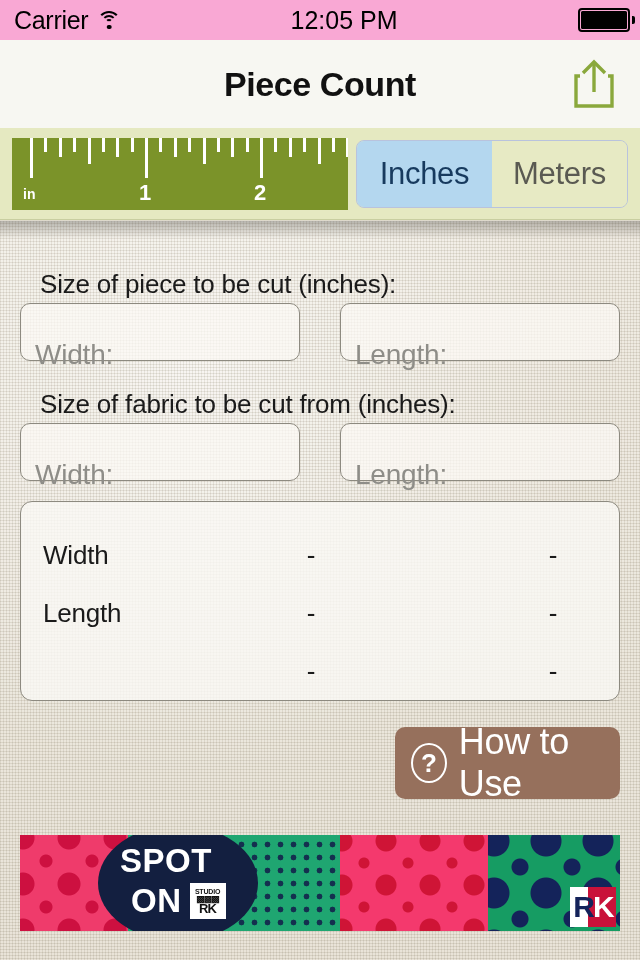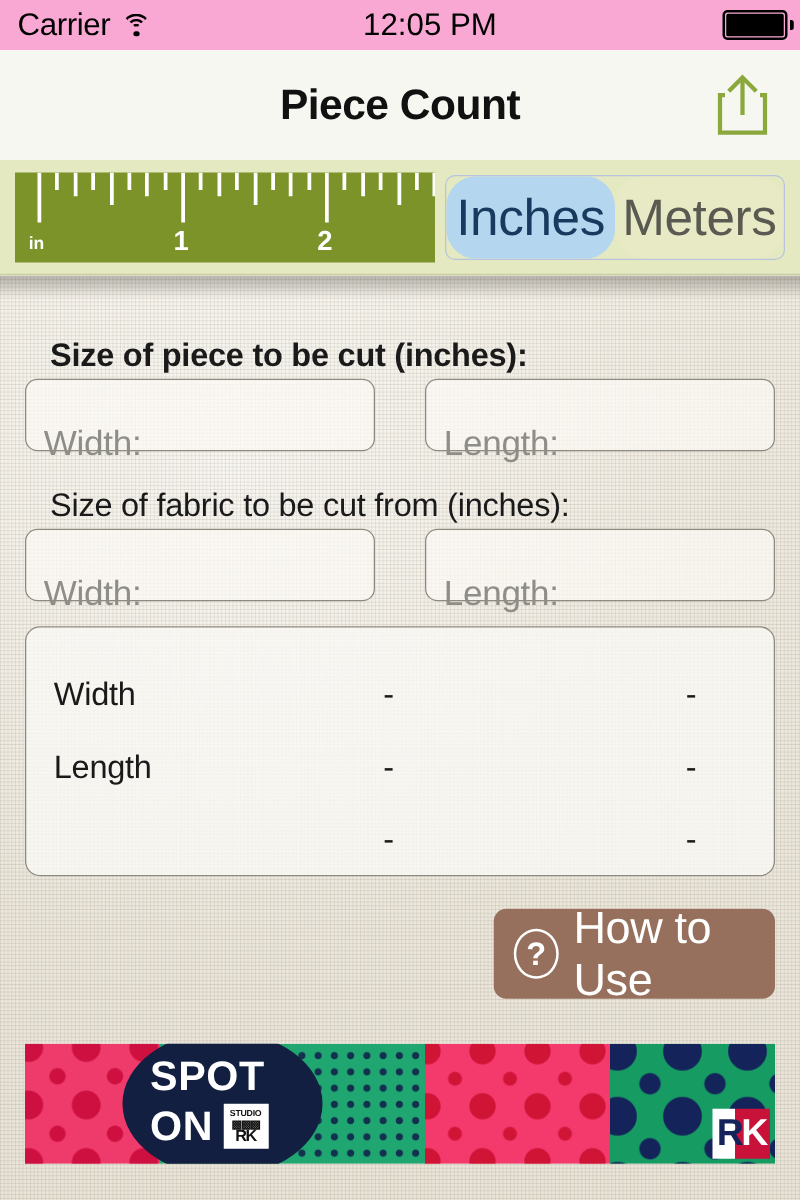--- a/index.html
+++ b/index.html
@@ -72,21 +72,21 @@
   #ruler .unit-abbr{ position:absolute; left:11px; bottom:8px; font-size:14px; color:#fff; font-weight:bold; }
   .ruler-num{ position:absolute; bottom:4px; font-size:22px; font-weight:bold; color:#fff; transform:translateX(-50%); }
 
   #segmented{
     position:absolute; right:12px; top:12px; width:272px; height:68px;
     border:1px solid #b9c3dd; border-radius:8px; overflow:hidden; display:flex;
     background:#e5e9c1;
   }
   .seg{
     flex:1; display:flex; align-items:center; justify-content:center;
-    font-size:41px; cursor:pointer; letter-spacing:-0.3px;border-radius:24px;
+    font-size:31px; cursor:pointer; letter-spacing:-0.3px;
   }
   .seg.active{ background:#b4d7ef; color:#173a5e; }
   .seg.inactive{ background:#e7eac4; color:#5a5a52; }
 
   
   #content{
     position:absolute; top:221px; left:0; width:640px; height:739px;
     background-color:#e6e1d4;
     background-image:
       repeating-linear-gradient(0deg, rgba(120,108,86,0.13) 0 1px, rgba(255,255,255,0.10) 1px 3px),
@@ -169,21 +169,21 @@
 
   #ad-oval{
     position:absolute; left:78px; top:-10px; width:160px; height:116px;
     background:#131f40; border-radius:50%; z-index:3;
   }
   #ad-logo-text{
     position:absolute; left:100px; top:6px; width:130px; height:84px; z-index:4;
     color:#fff; font-weight:bold; font-size:33px; line-height:40px; letter-spacing:0.5px;
   }
   #ad-spot{ display:block; }
-  #ad-on-row{ display:flex; align-items:center; gap:8px; }
+  #ad-on-row{ display:flex; align-items:center; gap:8px;margin-left:11px; }
   #studio-rk{
     width:36px; height:36px; background:#fff; z-index:5;
     display:flex; flex-direction:column; align-items:center; justify-content:center;
   }
   #studio-rk .sr-top{ font-size:7px; color:#111; font-weight:bold; line-height:7px; letter-spacing:-0.2px; }
   #studio-rk .sr-mid{ font-size:9px; color:#111; line-height:8px; letter-spacing:-1px; }
   #studio-rk .sr-bot{ font-size:13px; color:#111; font-weight:bold; line-height:12px; letter-spacing:-1px; }
   #ad-rk{
     position:absolute; right:4px; bottom:4px; width:46px; height:40px; z-index:5;
     background:linear-gradient(90deg, #fff 0 40%, #c9123a 40% 100%);
@@ -258,21 +258,21 @@
     </div>
   <div id="segmented">
     <div class="seg active">Inches</div>
     <div class="seg inactive">Meters</div>
   </div>
 </div>
 
 <div id="content">
   <div id="content-shadow"></div>
 
-  <div class="field-label" style="top:48px;font-weight:bold;">Size of piece to be cut (inches):</div>
+  <div class="field-label" style="top:48px;">Size of piece to be cut (inches):</div>
   <div class="textfield" style="left:20px; top:82px; width:280px;">
     <span class="ph">Width:</span>
   </div>
   <div class="textfield" style="left:340px; top:82px; width:280px;">
     <span class="ph">Length:</span>
   </div>
 
   <div class="field-label" style="top:168px;">Size of fabric to be cut from (inches):</div>
   <div class="textfield" style="left:20px; top:202px; width:280px;">
     <span class="ph">Width:</span>

